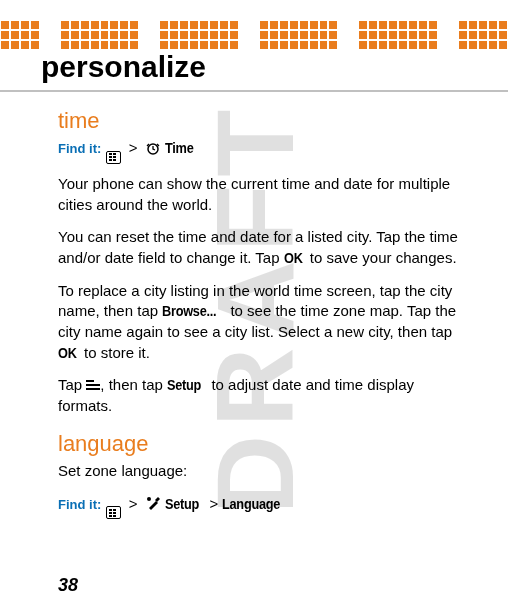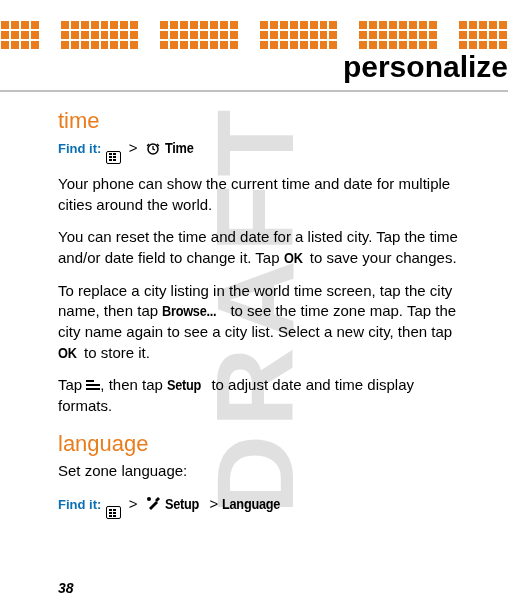--- a/index.html
+++ b/index.html
@@ -35,21 +35,21 @@
     height: 10px;
   }
   .dot {
     width: 8px;
     height: 8px;
     margin: 1px 1px;
   }
   .dot.on { background: #e97d1e; }
   .dot.off { background: transparent; }
   .page-title {
-    text-align: right;
+    text-align: left;
     font-size: 30px;
     font-weight: bold;
     color: #000;
     margin-top: 6px;
     font-family: Arial, sans-serif;
     margin-left: 41px;
   }
   .underline {
     height: 2px;
     background: #c0c0c0;
@@ -127,21 +127,21 @@
     display: inline-block;
     transform-origin: left;
   }
   .para { margin-bottom: 12px; }
   .page-num {
     position: absolute;
     bottom: 20px;
     left: 58px;
     font-weight: bold;
     font-style: italic;
-    font-size: 14px;
+    font-size: 18px;
     z-index: 1;
   }
   .dots-wrap {
     position: absolute;
     top: 14px;
     left: 0;
     right: 0;
     overflow: hidden;
     white-space: nowrap;
   }

